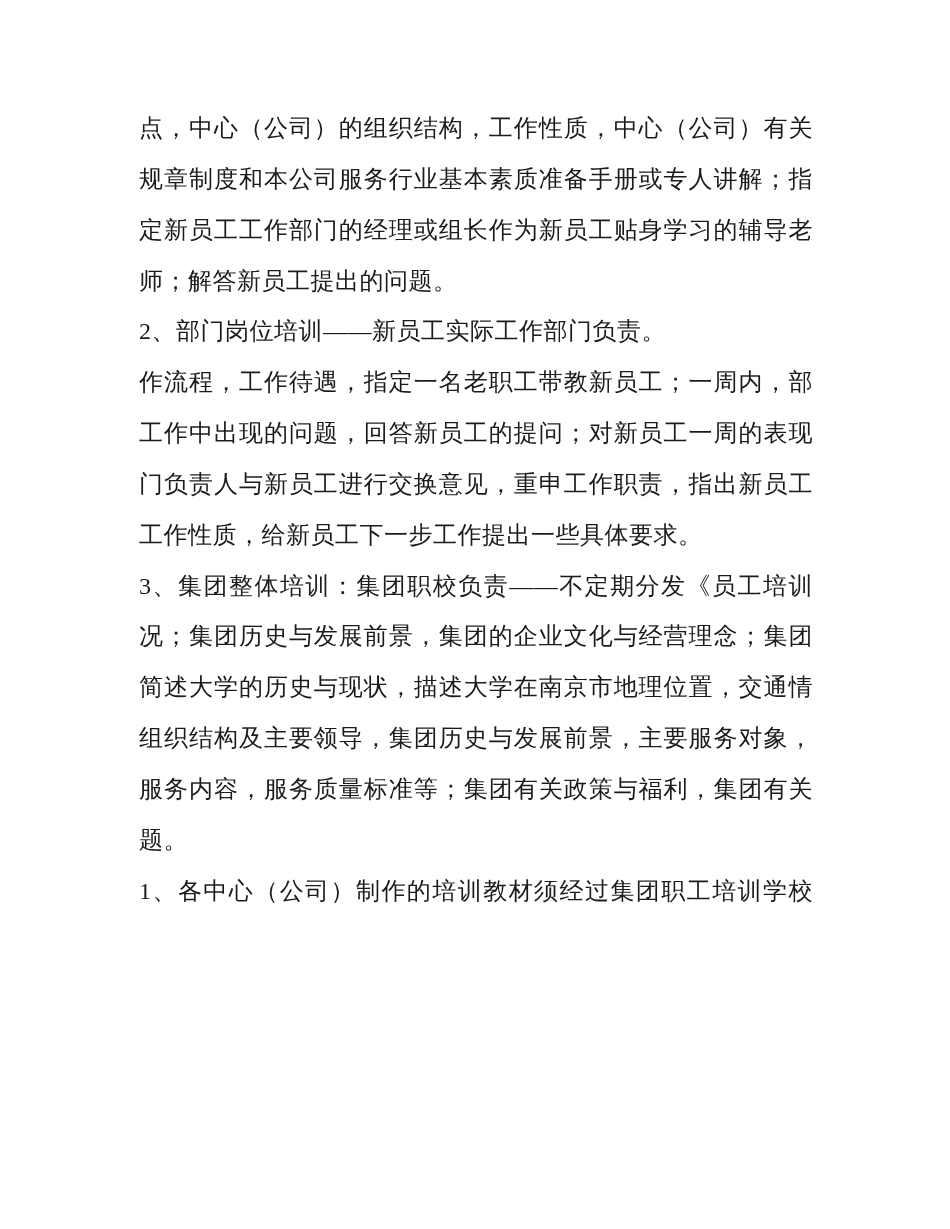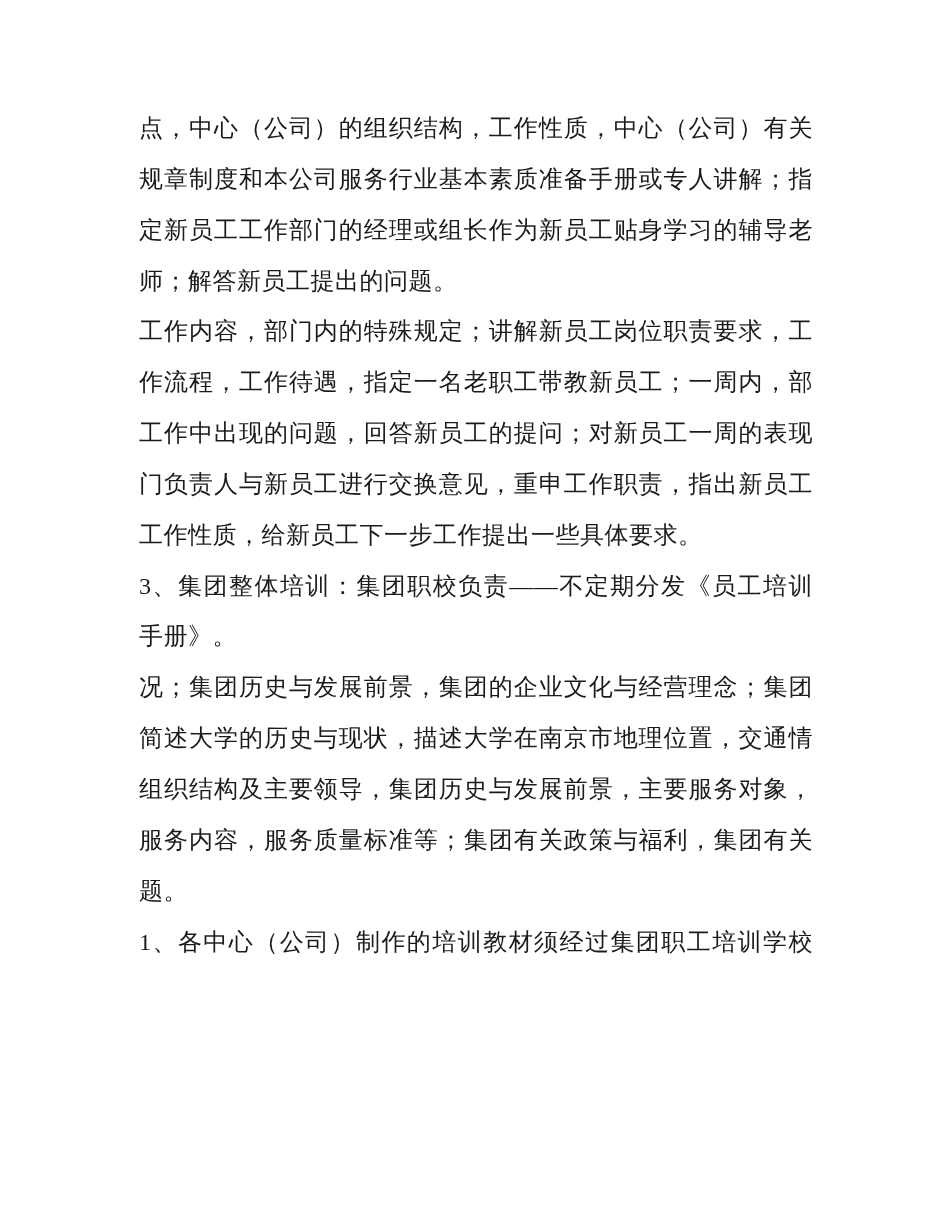--- a/index.html
+++ b/index.html
@@ -41,27 +41,26 @@
 </style>
 </head>
 <body>
 
 <div class="page">
   <div class="textblock">
     <div class="line">点，中心（公司）的组织结构，工作性质，中心（公司）有关</div>
     <div class="line">规章制度和本公司服务行业基本素质准备手册或专人讲解；指</div>
     <div class="line">定新员工工作部门的经理或组长作为新员工贴身学习的辅导老</div>
     <div class="line end">师；解答新员工提出的问题。</div>
-    <div class="line">工作内容，部门内的特殊规定；讲解新员工岗位职责要求，工</div>
+    <div class="line end">2、部门岗位培训——新员工实际工作部门负责。</div>
     <div class="line">作流程，工作待遇，指定一名老职工带教新员工；一周内，部</div>
     <div class="line">工作中出现的问题，回答新员工的提问；对新员工一周的表现</div>
     <div class="line">门负责人与新员工进行交换意见，重申工作职责，指出新员工</div>
     <div class="line end">工作性质，给新员工下一步工作提出一些具体要求。</div>
     <div class="line">3、集团整体培训：集团职校负责——不定期分发《员工培训</div>
-    <div class="line end">手册》。</div>
     <div class="line">况；集团历史与发展前景，集团的企业文化与经营理念；集团</div>
     <div class="line">简述大学的历史与现状，描述大学在南京市地理位置，交通情</div>
     <div class="line">组织结构及主要领导，集团历史与发展前景，主要服务对象，</div>
     <div class="line">服务内容，服务质量标准等；集团有关政策与福利，集团有关</div>
     <div class="line end">题。</div>
     <div class="line">1、各中心（公司）制作的培训教材须经过集团职工培训学校</div>
   </div>
 </div>
 
 </body></html>

